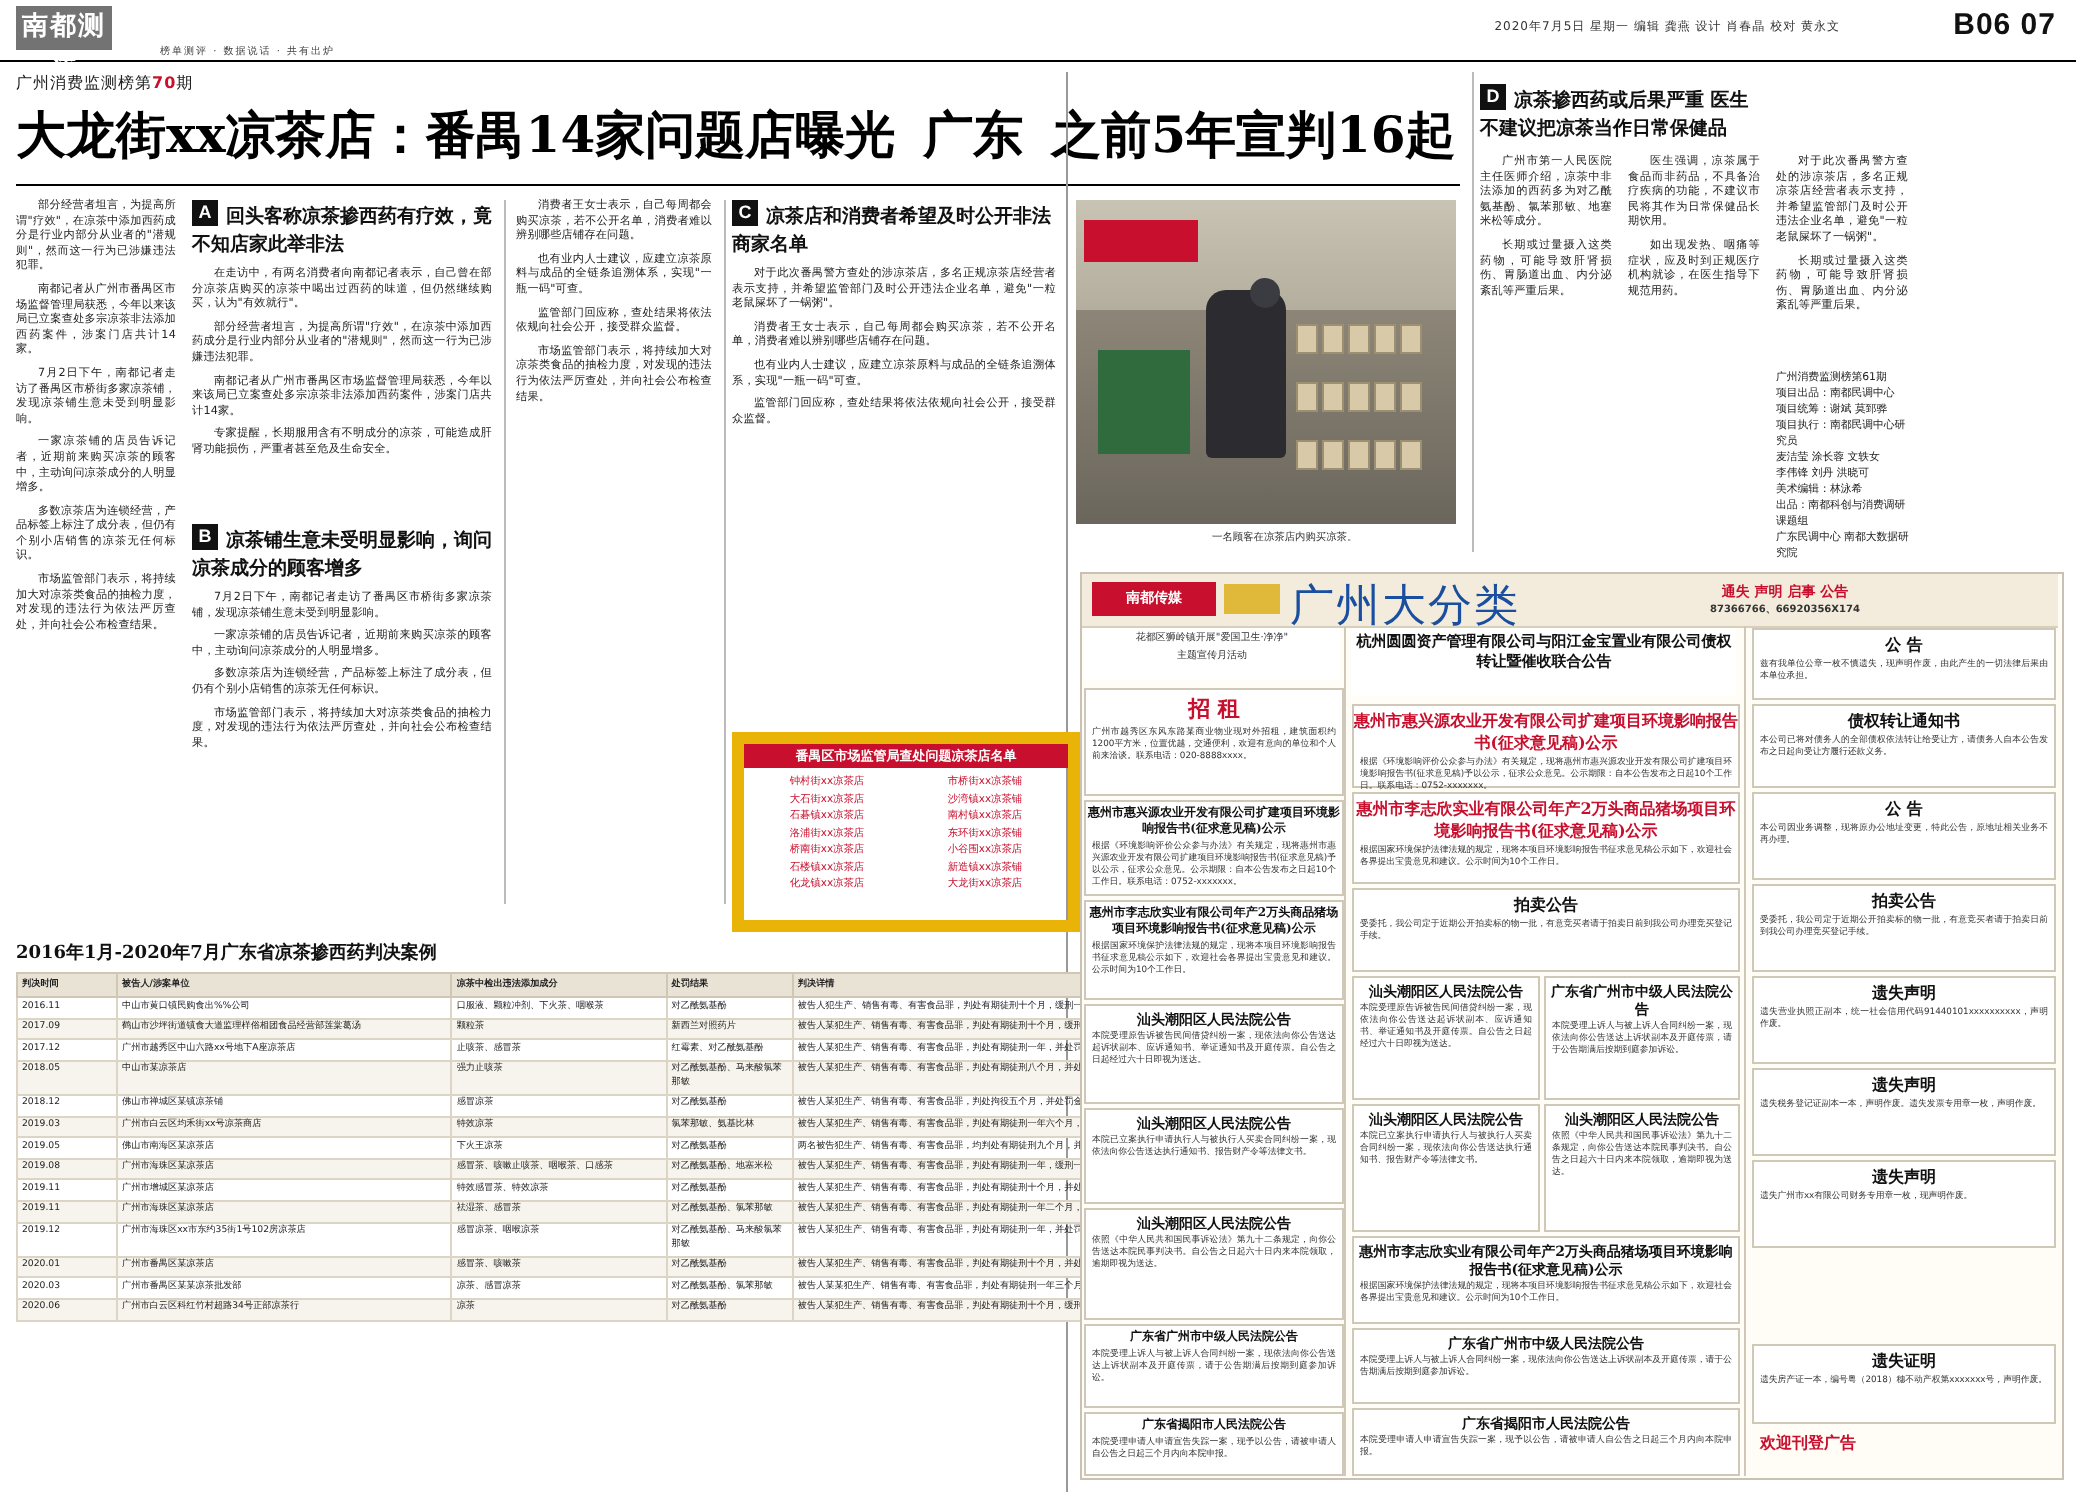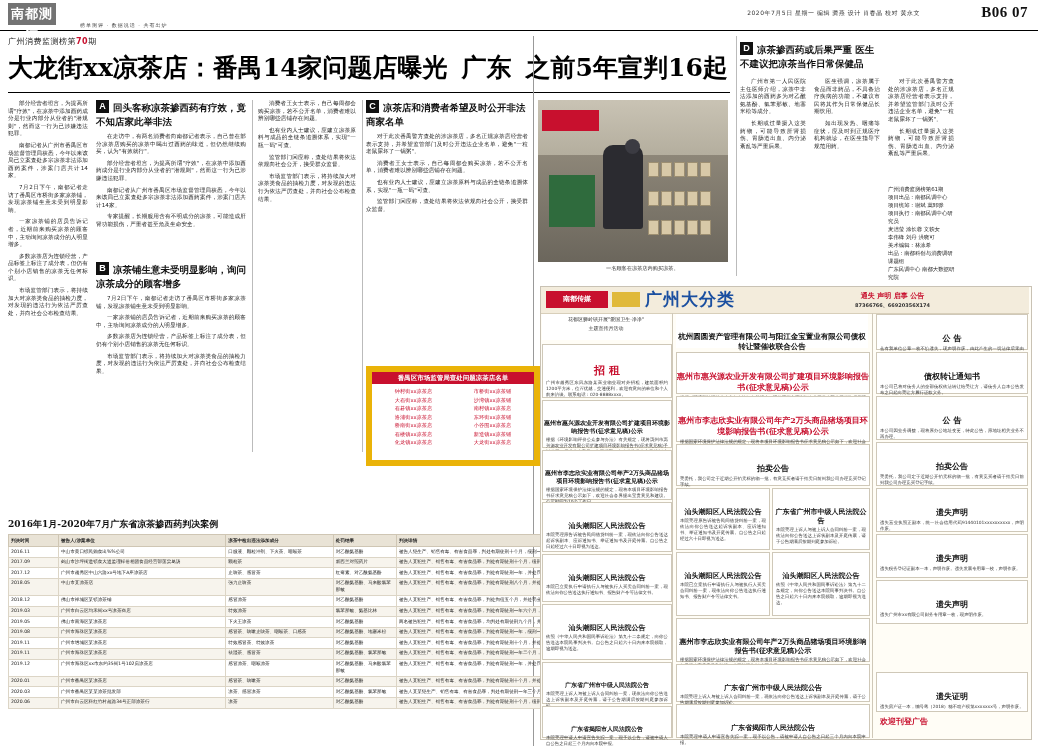--- a/index.html
+++ b/index.html
@@ -7,21 +7,21 @@
   .page{position:relative;width:1038px;height:750px;background:#fff;}
 
   
   .masthead{position:absolute;left:0;top:0;width:1038px;height:30px;border-bottom:1px solid #000;}
   .logo{position:absolute;left:8px;top:3px;width:48px;height:22px;background:#737373;color:#fff;
         font-family:"DejaVu Serif","Liberation Serif",serif;font-weight:bold;font-size:13px;
         letter-spacing:1px;text-align:center;line-height:22px;}
   .mast-meta{position:absolute;left:80px;top:22px;font-size:5px;color:#444;letter-spacing:1px;}
   .mast-date{position:absolute;right:118px;top:9px;font-size:6px;color:#333;letter-spacing:.5px;}
   .mast-page{position:absolute;right:10px;top:4px;font-size:15px;font-weight:bold;letter-spacing:.5px;
-             font-family:Liberation Serif, serif;}
+             font-family:Liberation Sans, sans-serif;}
 
   
   .seclabel{position:absolute;left:8px;top:36px;font-size:8px;color:#222;letter-spacing:.5px;}
   .seclabel b{color:#c8102e;}
 
   
   .headline{position:absolute;left:8px;top:52px;width:720px;font-family:"DejaVu Serif","Liberation Serif",serif;
             font-weight:bold;font-size:25px;letter-spacing:0px;color:#000;line-height:32px;white-space:nowrap;}
   .headline .sp{display:inline-block;width:14px;}
   .hr-head{position:absolute;left:8px;top:92px;width:722px;height:1px;background:#000;}
@@ -48,39 +48,39 @@
   .caption{position:absolute;font-size:5.2px;color:#333;}
 
   
   .namebox{position:absolute;border:6px solid #eab308;}
   .namebox .bt{background:#c8102e;color:#fff;font-size:6.5px;text-align:center;line-height:12px;height:12px;font-weight:bold;}
   .namebox .grid{display:flex;flex-wrap:wrap;padding:3px 2px;}
   .namebox .grid span{width:50%;font-size:5.2px;line-height:8.5px;color:#c8102e;text-align:center;}
 
   
   .tbl-wrap{position:absolute;left:8px;top:470px;width:722px;}
-  .tbl-title{font-family:"DejaVu Serif","Liberation Serif",serif;font-weight:bold;font-size:9px;margin-bottom:3px;color:#111;margin-top:48px;}
+  .tbl-title{font-family:"DejaVu Serif","Liberation Serif",serif;font-weight:bold;font-size:9px;margin-bottom:3px;color:#111;}
   table.cases{border-collapse:collapse;width:722px;font-size:4.6px;color:#222;}
   table.cases th{background:#e9e3d6;border:1px solid #cfc6b4;padding:2px 2px;font-weight:bold;text-align:left;line-height:7px;}
   table.cases td{border:1px solid #dcd5c6;padding:1.5px 2px;line-height:6.6px;vertical-align:top;}
   table.cases tr:nth-child(even) td{background:#f7f4ed;}
   .c0{width:46px;}.c1{width:168px;}.c2{width:106px;}.c3{width:60px;}.c4{width:340px;}
 
   
   .adcol{position:absolute;left:540px;top:286px;width:490px;height:452px;border:1px solid #c9c2b4;background:#fffdf6;}
   .ad-banner{position:absolute;left:541px;top:287px;width:488px;height:26px;background:#f3ecdc;border-bottom:1px solid #d8cfba;}
   .ad-logo{position:absolute;left:546px;top:291px;width:62px;height:17px;background:#c8102e;color:#fff;font-size:7px;
            text-align:center;line-height:17px;font-weight:bold;}
-  .ad-title{position:absolute;left:645px;top:288px;font-family:"DejaVu Serif","Liberation Serif",serif;font-weight:bold;
-            font-size:17px;color:#1a4fa0;letter-spacing:1px;}
+  .ad-title{position:absolute;left:645px;top:288px;font-family:"DejaVu Serif","Liberation Serif",serif;font-weight:normal;
+            font-size:22px;color:#1a4fa0;letter-spacing:1px;}
   .ad-phone{position:absolute;left:855px;top:292px;font-size:7px;color:#c8102e;font-weight:bold;line-height:9px;text-align:center;}
   .ad-strip{position:absolute;left:612px;top:292px;width:28px;height:15px;background:#e0b93a;}
 
   .adbox{position:absolute;border:1px solid #cfc8b8;background:#fff;}
-  .adbox .t{font-size:7px;font-weight:bold;text-align:center;color:#111;line-height:11px;padding-top:18px;
+  .adbox .t{font-size:7px;font-weight:bold;text-align:center;color:#111;line-height:11px;padding-top:2px;
             font-family:"DejaVu Serif","Liberation Serif",serif;}
   .adbox .t.red{color:#c8102e;}
   .adbox .b{font-size:4.4px;line-height:6px;color:#333;padding:2px 3px;text-align:justify;}
   .rule-v{position:absolute;width:1px;background:#cfc8b8;}
   .lastline{position:absolute;left:880px;top:716px;font-size:8px;color:#c8102e;font-weight:bold;}
 </style>
 </head>
 <body>
 
 <div class="page">

